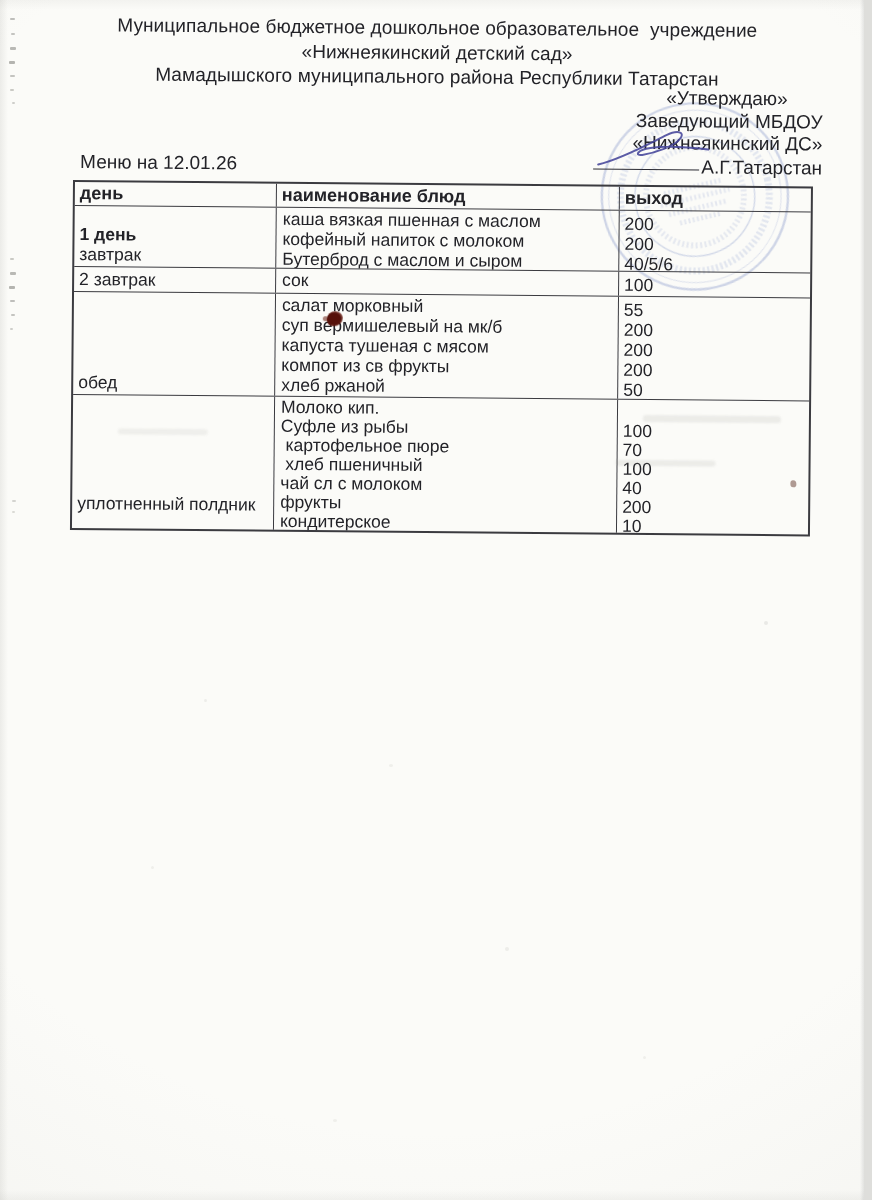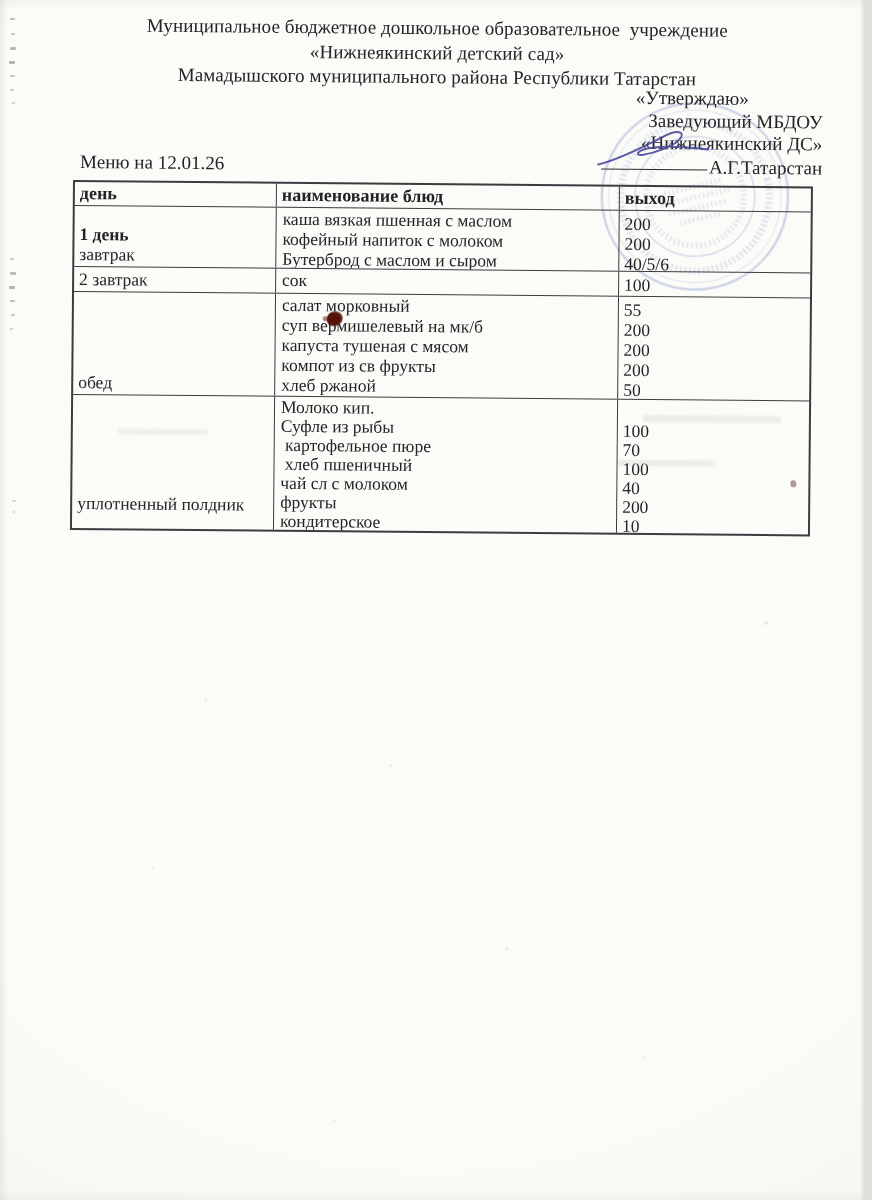--- a/index.html
+++ b/index.html
@@ -1,34 +1,34 @@
 <!DOCTYPE html>
 <html><head>
 <meta charset="utf-8">
 <style>
   html,body{margin:0;padding:0;background:#dededb;}
   .scan{
     position:relative;width:864px;height:1200px;overflow:hidden;
-    font-family:Liberation Serif, serif;color:#232328;
+    font-family:Liberation Sans, sans-serif;color:#232328;
     background:
       radial-gradient(130% 95% at 50% 42%, rgba(255,255,255,0) 55%, rgba(198,198,192,.22) 100%),
       linear-gradient(90deg, rgba(175,175,170,.20) 0, rgba(255,255,255,0) 8px, rgba(255,255,255,0) 860px, rgba(168,170,172,.28) 100%),
       linear-gradient(180deg, rgba(190,190,186,.14) 0, rgba(255,255,255,0) 10px, rgba(255,255,255,0) 1190px, rgba(190,190,186,.16) 100%),
       #fbfbf8;
   }
   .sheet{position:absolute;inset:0;transform:rotate(.5deg);transform-origin:73px 181px;}
 
   
   .doc-header{position:absolute;top:13px;left:0;width:872px;text-align:center;
     font-size:19px;line-height:24.5px;letter-spacing:.1px;}
   .doc-header div{white-space:pre;}
 
   
   .approval{position:absolute;top:82px;right:42px;text-align:right;font-size:19px;line-height:22.5px;}
-  .approval .l1{margin-right:74px;}
+  .approval .l1{margin-right:35px;}
   .sig-row{margin-top:1px;}
   .sig-line{display:inline-block;width:106px;border-bottom:1.7px solid #2b2b33;transform:translateY(-3px);margin-right:2px;}
 
   
   .stamp{position:absolute;left:597px;top:93px;width:196px;height:196px;opacity:.72;
     filter:blur(.35px);transform:rotate(-14deg);pointer-events:none;}
   .signature{position:absolute;left:590px;top:116px;width:150px;height:56px;pointer-events:none;}
 
   
   .menu-date{position:absolute;left:80px;top:151px;font-size:19px;}

